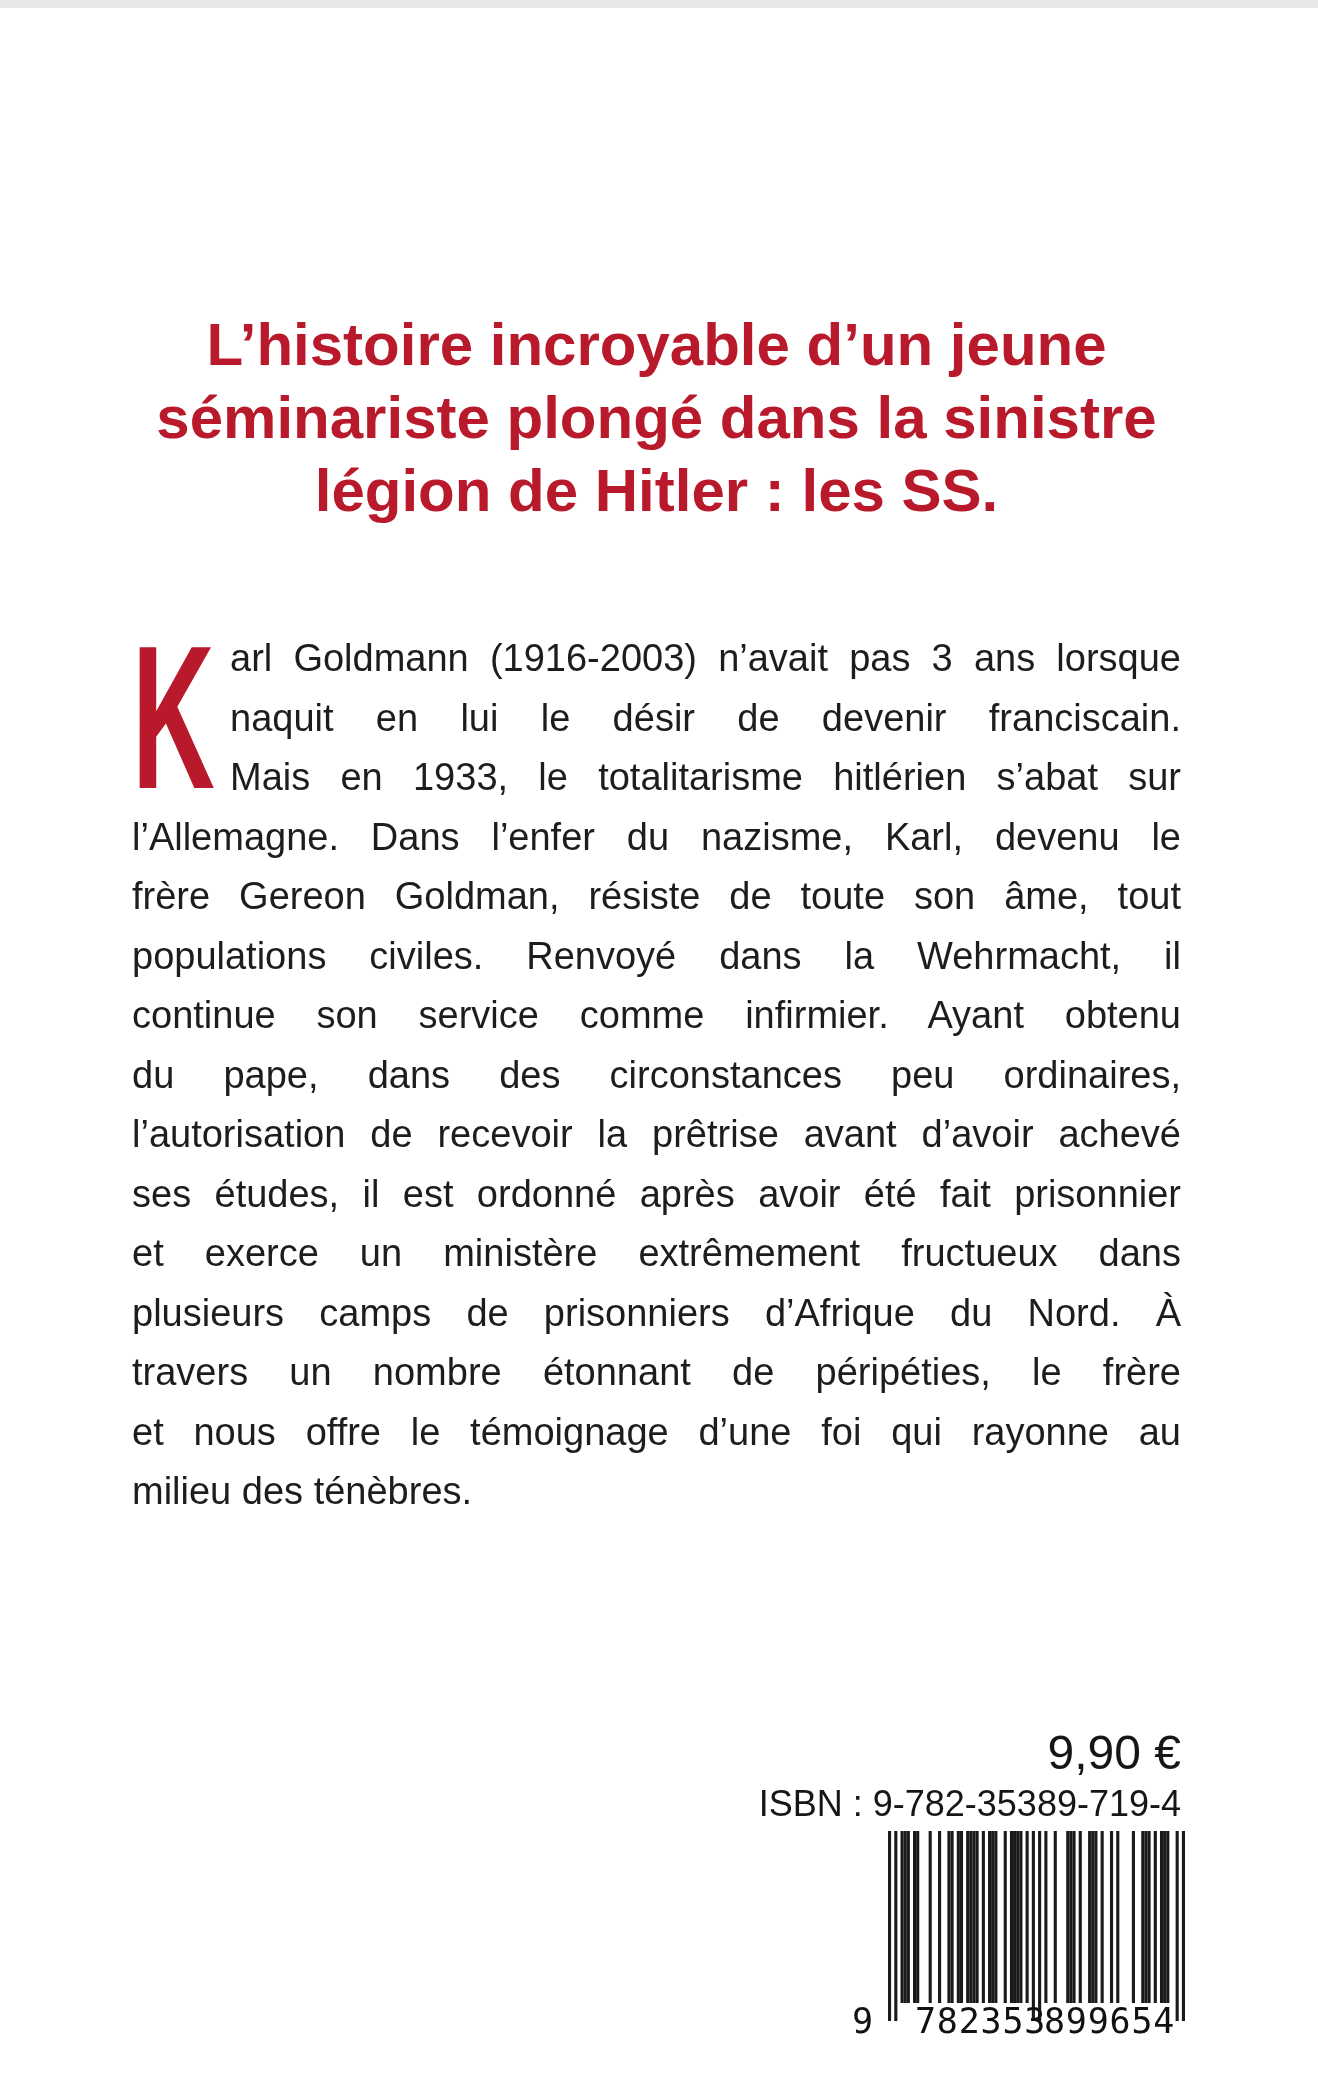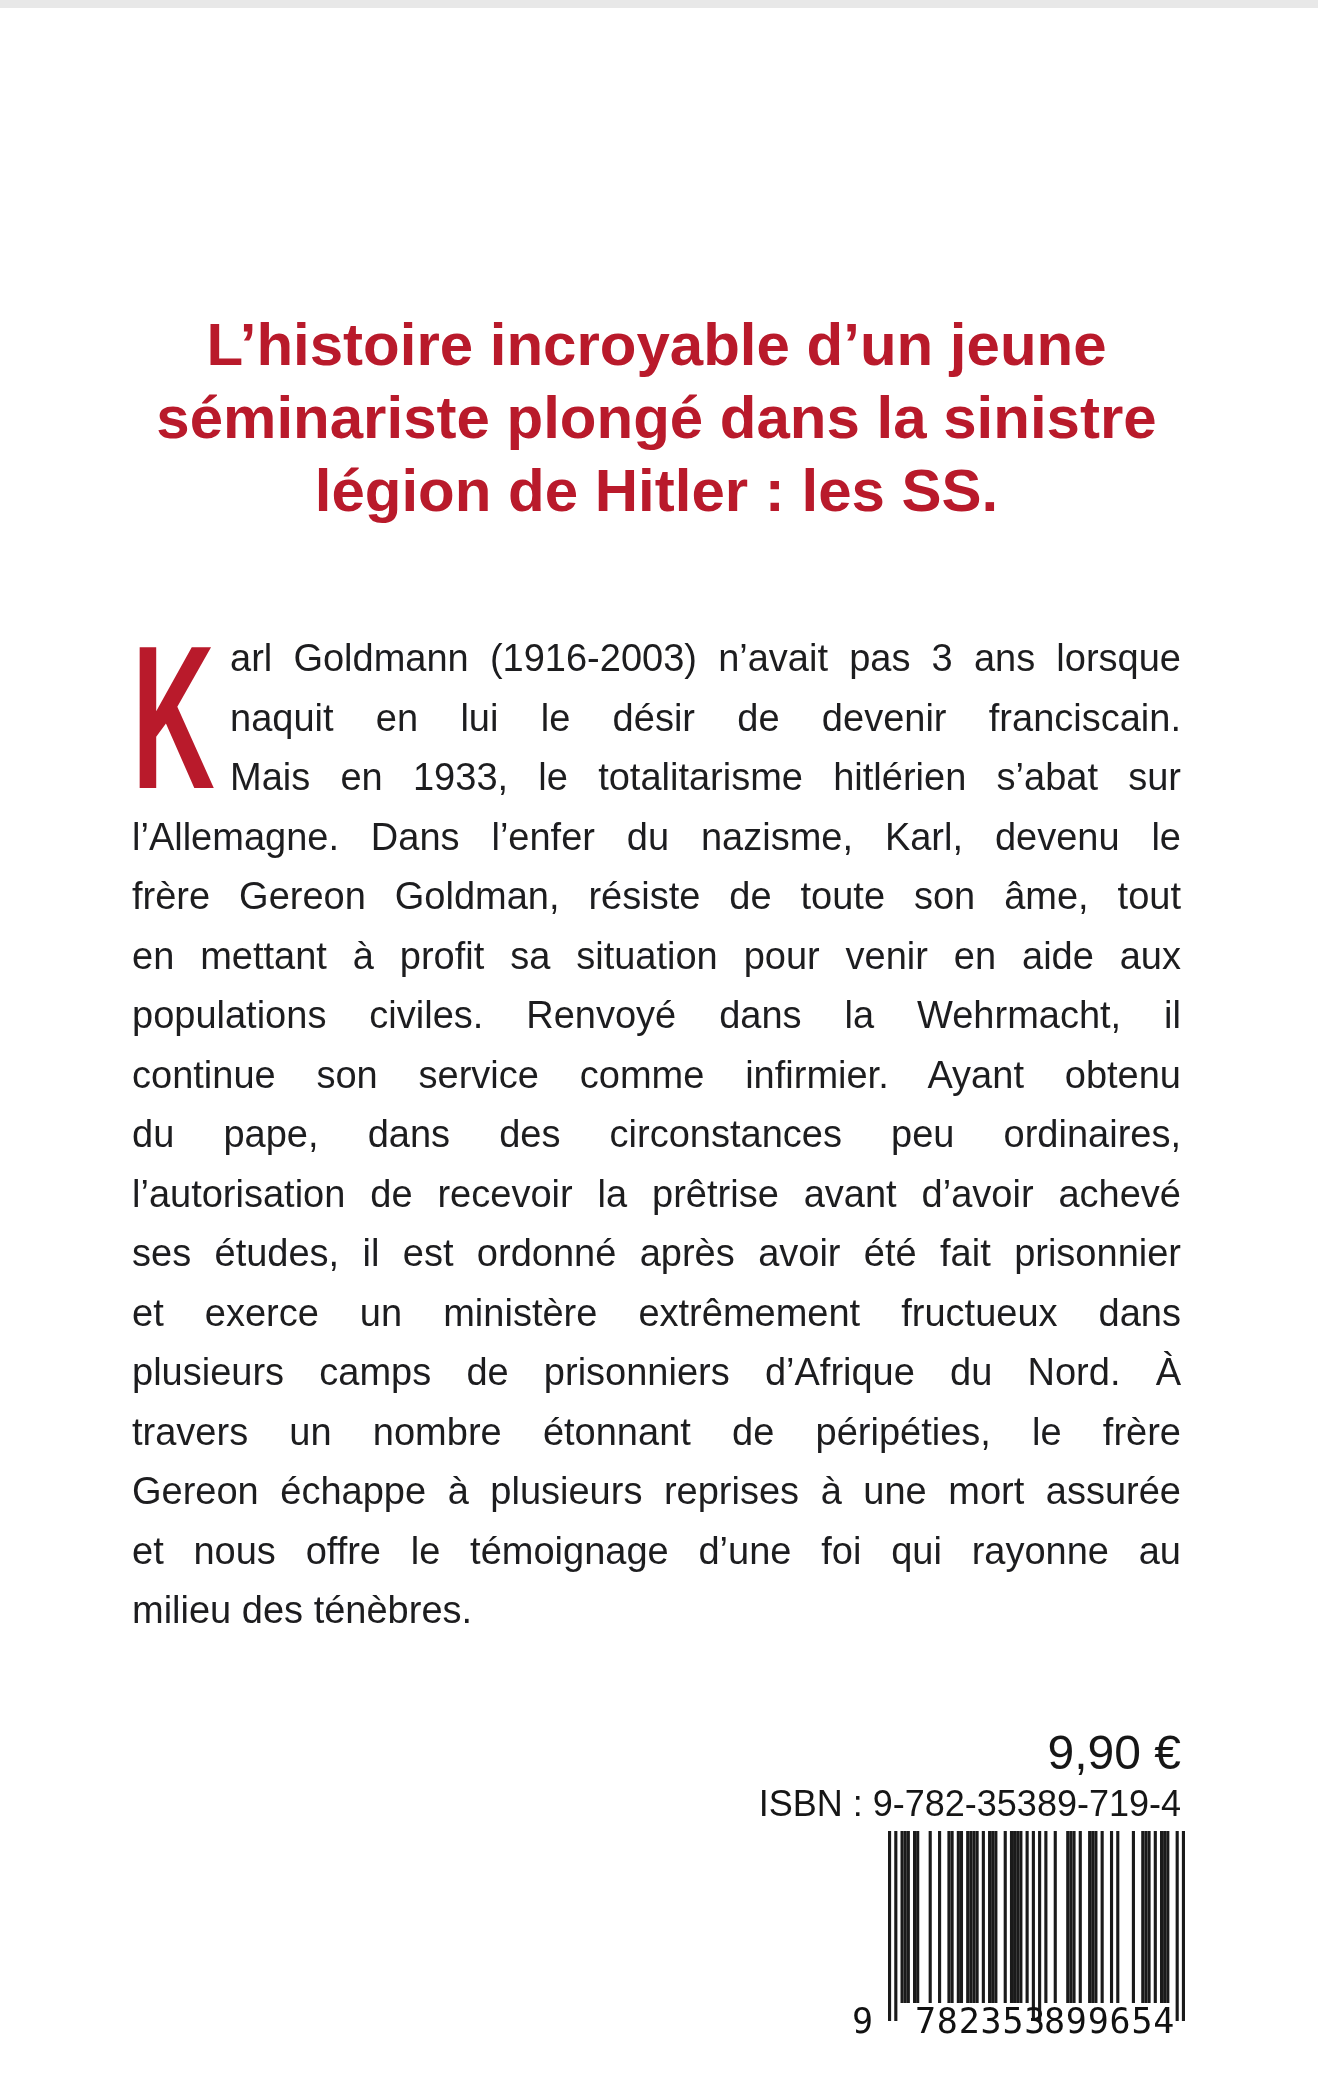--- a/index.html
+++ b/index.html
@@ -76,30 +76,28 @@
     <div class="hline">légion de Hitler : les SS.</div>
   </div>
 
   <div class="bodytext">
     <div class="dropcap">K</div>
     <div class="bline indent">arl Goldmann (1916-2003) n’avait pas 3 ans lorsque</div>
     <div class="bline indent">naquit en lui le désir de devenir franciscain.</div>
     <div class="bline indent">Mais en 1933, le totalitarisme hitlérien s’abat sur</div>
     <div class="bline">l’Allemagne. Dans l’enfer du nazisme, Karl, devenu le</div>
     <div class="bline">frère Gereon Goldman, résiste de toute son âme, tout</div>
-    <div class="bline">en mettant à profit sa situation pour venir en aide aux</div>
     <div class="bline">populations civiles. Renvoyé dans la Wehrmacht, il</div>
     <div class="bline">continue son service comme infirmier. Ayant obtenu</div>
     <div class="bline">du pape, dans des circonstances peu ordinaires,</div>
     <div class="bline">l’autorisation de recevoir la prêtrise avant d’avoir achevé</div>
     <div class="bline">ses études, il est ordonné après avoir été fait prisonnier</div>
     <div class="bline">et exerce un ministère extrêmement fructueux dans</div>
     <div class="bline">plusieurs camps de prisonniers d’Afrique du Nord. À</div>
     <div class="bline">travers un nombre étonnant de péripéties, le frère</div>
-    <div class="bline">Gereon échappe à plusieurs reprises à une mort assurée</div>
     <div class="bline">et nous offre le témoignage d’une foi qui rayonne au</div>
     <div class="bline last">milieu des ténèbres.</div>
   </div>
 
   <div class="pricing">
     <div class="price">9,90 €</div>
     <div class="isbn">ISBN : 9-782-35389-719-4</div>
   </div>
 
   <div class="barcode">

